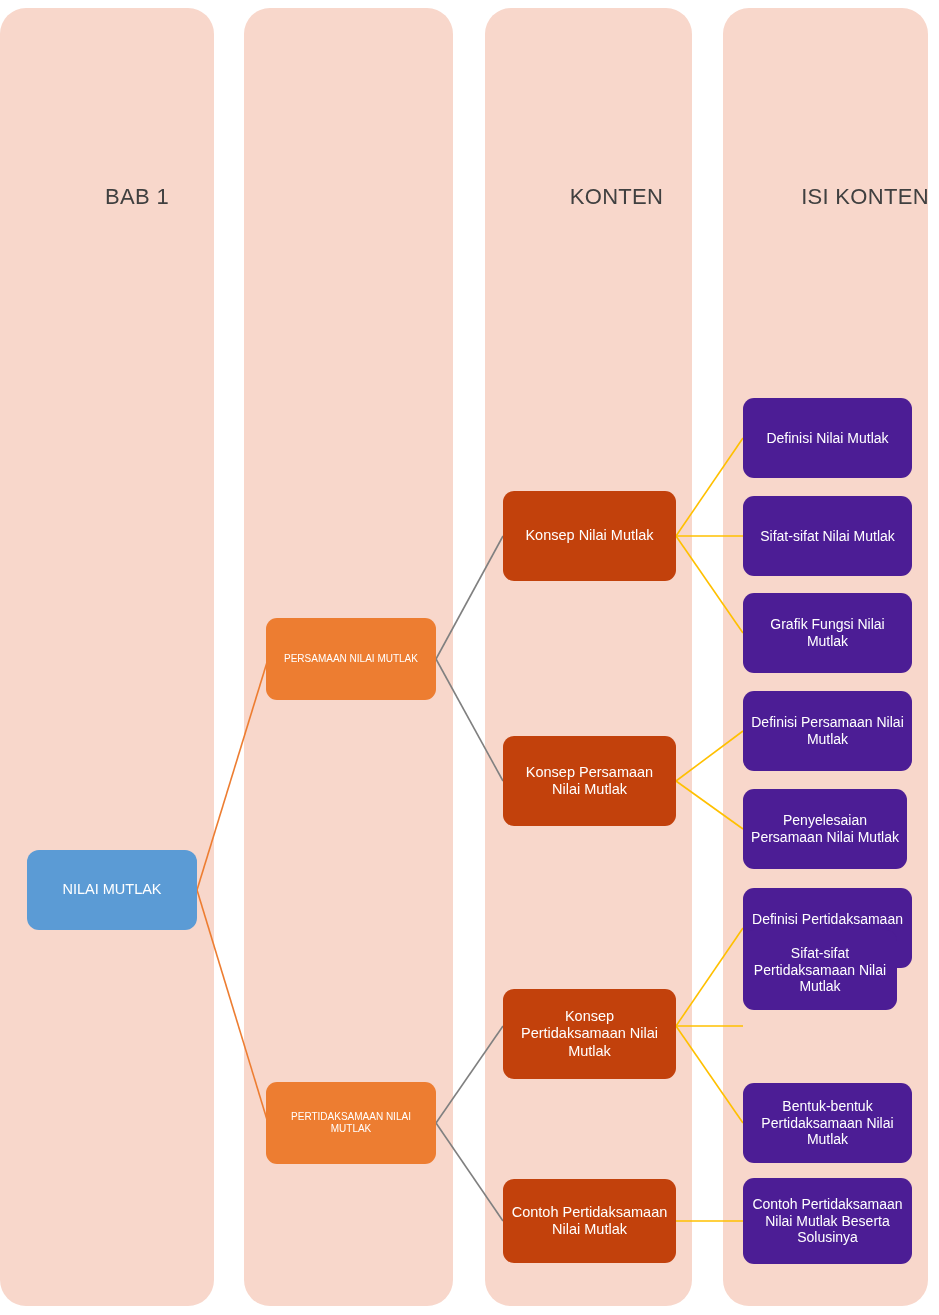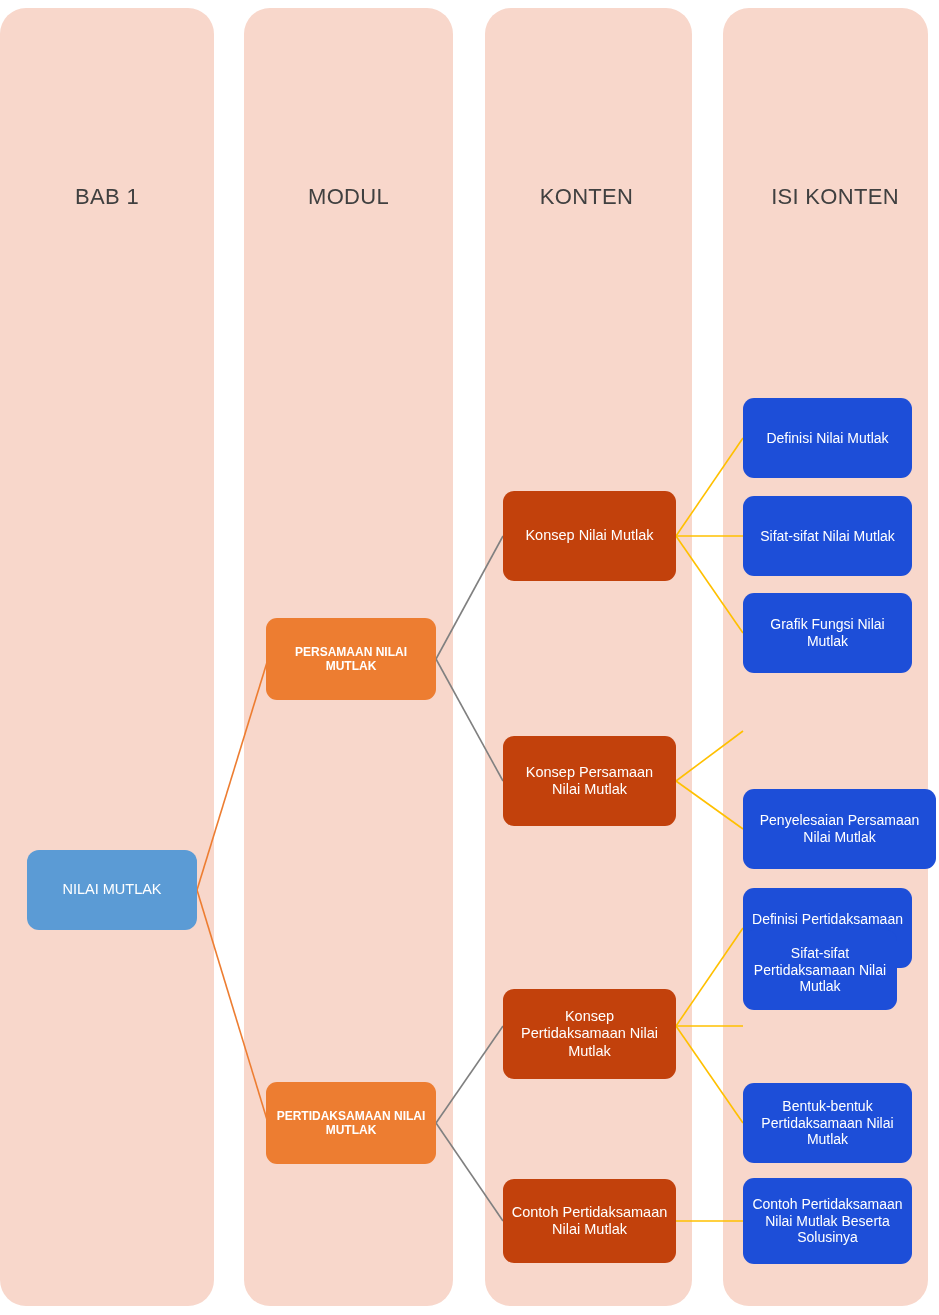--- a/index.html
+++ b/index.html
@@ -29,20 +29,21 @@
     border-radius: 26px;
   }
 
   .column-title {
     position: absolute;
     text-align: center;
     color: #404040;
     font-size: 22px;
     letter-spacing: 0.3px;
     white-space: nowrap;
+    padding-left: 30px;
   }
 
   
   #links {
     position: absolute;
     left: 0; top: 0;
     width: 939px;
     height: 1315px;
     pointer-events: none;
   }
@@ -63,49 +64,47 @@
   }
 
   .node-root {
     background: #5B9BD5;
     font-size: 14.5px;
     border-radius: 12px;
   }
 
   .node-modul {
     background: #ED7D31;
-    font-size: 12px;
+    font-size: 10px;
     border-radius: 11px;
-    font-weight: bold;
   }
 
   .node-konten {
     background: #c2410c;
     font-size: 14.5px;
     border-radius: 11px;
   }
 
   .node-isi {
-    background: #1d4ed8;
+    background: #4c1d95;
     font-size: 14px;
     border-radius: 11px;
   }
 </style>
 </head>
 <body>
 
 <div id="canvas">
 
   <div class="column" style="left:0px; top:8px; width:214px; height:1298px;"></div>
   <div class="column" style="left:244px; top:8px; width:209px; height:1298px;"></div>
   <div class="column" style="left:485px; top:8px; width:207px; height:1298px;"></div>
   <div class="column" style="left:723px; top:8px; width:205px; height:1298px;"></div>
 
   <div class="column-title" style="left:0px; top:184px; width:214px;">BAB 1</div>
-  <div class="column-title" style="left:244px; top:184px; width:209px;">MODUL</div>
   <div class="column-title" style="left:483px; top:184px; width:207px;">KONTEN</div>
   <div class="column-title" style="left:723px; top:184px; width:224px;">ISI KONTEN</div>
 
   <svg id="links" viewBox="0 0 939 1315" xmlns="http://www.w3.org/2000/svg">
 
     <path d="M197,890 L268,659" stroke="#ED7D31" stroke-width="1.6" fill="none"></path>
     <path d="M197,890 L268,1123" stroke="#ED7D31" stroke-width="1.6" fill="none"></path>
 
     <path d="M436,659 L503,536" stroke="#808080" stroke-width="1.6" fill="none"></path>
     <path d="M436,659 L503,781" stroke="#808080" stroke-width="1.6" fill="none"></path>
@@ -133,20 +132,21 @@
 
   <div class="node node-konten" style="left:503px; top:491px; width:173px; height:90px;">Konsep Nilai Mutlak</div>
   <div class="node node-konten" style="left:503px; top:736px; width:173px; height:90px;">Konsep Persamaan Nilai Mutlak</div>
   <div class="node node-konten" style="left:503px; top:981px; width:173px; height:90px;margin-top:8px;">Konsep Pertidaksamaan Nilai Mutlak</div>
   <div class="node node-konten" style="left:503px; top:1179px; width:173px; height:84px;">Contoh Pertidaksamaan Nilai Mutlak</div>
 
   <div class="node node-isi" style="left:743px; top:398px; width:169px; height:80px;">Definisi Nilai Mutlak</div>
   <div class="node node-isi" style="left:743px; top:496px; width:169px; height:80px;">Sifat-sifat Nilai Mutlak</div>
   <div class="node node-isi" style="left:743px; top:593px; width:169px; height:80px;">Grafik Fungsi Nilai Mutlak</div>
 
-  <div class="node node-isi" style="left:743px; top:789px; width:193px; height:80px;">Penyelesaian Persamaan Nilai Mutlak</div>
+  <div class="node node-isi" style="left:743px; top:691px; width:169px; height:80px;">Definisi Persamaan Nilai Mutlak</div>
+  <div class="node node-isi" style="left:743px; top:789px; width:164px; height:80px;">Penyelesaian Persamaan Nilai Mutlak</div>
 
   <div class="node node-isi" style="left:743px; top:888px; width:169px; height:80px;">Definisi Pertidaksamaan Nilai Mutlak</div>
   <div class="node node-isi" style="left:743px; top:930px; width:154px; height:80px;">Sifat-sifat Pertidaksamaan Nilai Mutlak</div>
   <div class="node node-isi" style="left:743px; top:1083px; width:169px; height:80px;">Bentuk-bentuk Pertidaksamaan Nilai Mutlak</div>
   <div class="node node-isi" style="left:743px; top:1178px; width:169px; height:86px;">Contoh Pertidaksamaan Nilai Mutlak Beserta Solusinya</div>
 
 </div>
 
 </body></html>

